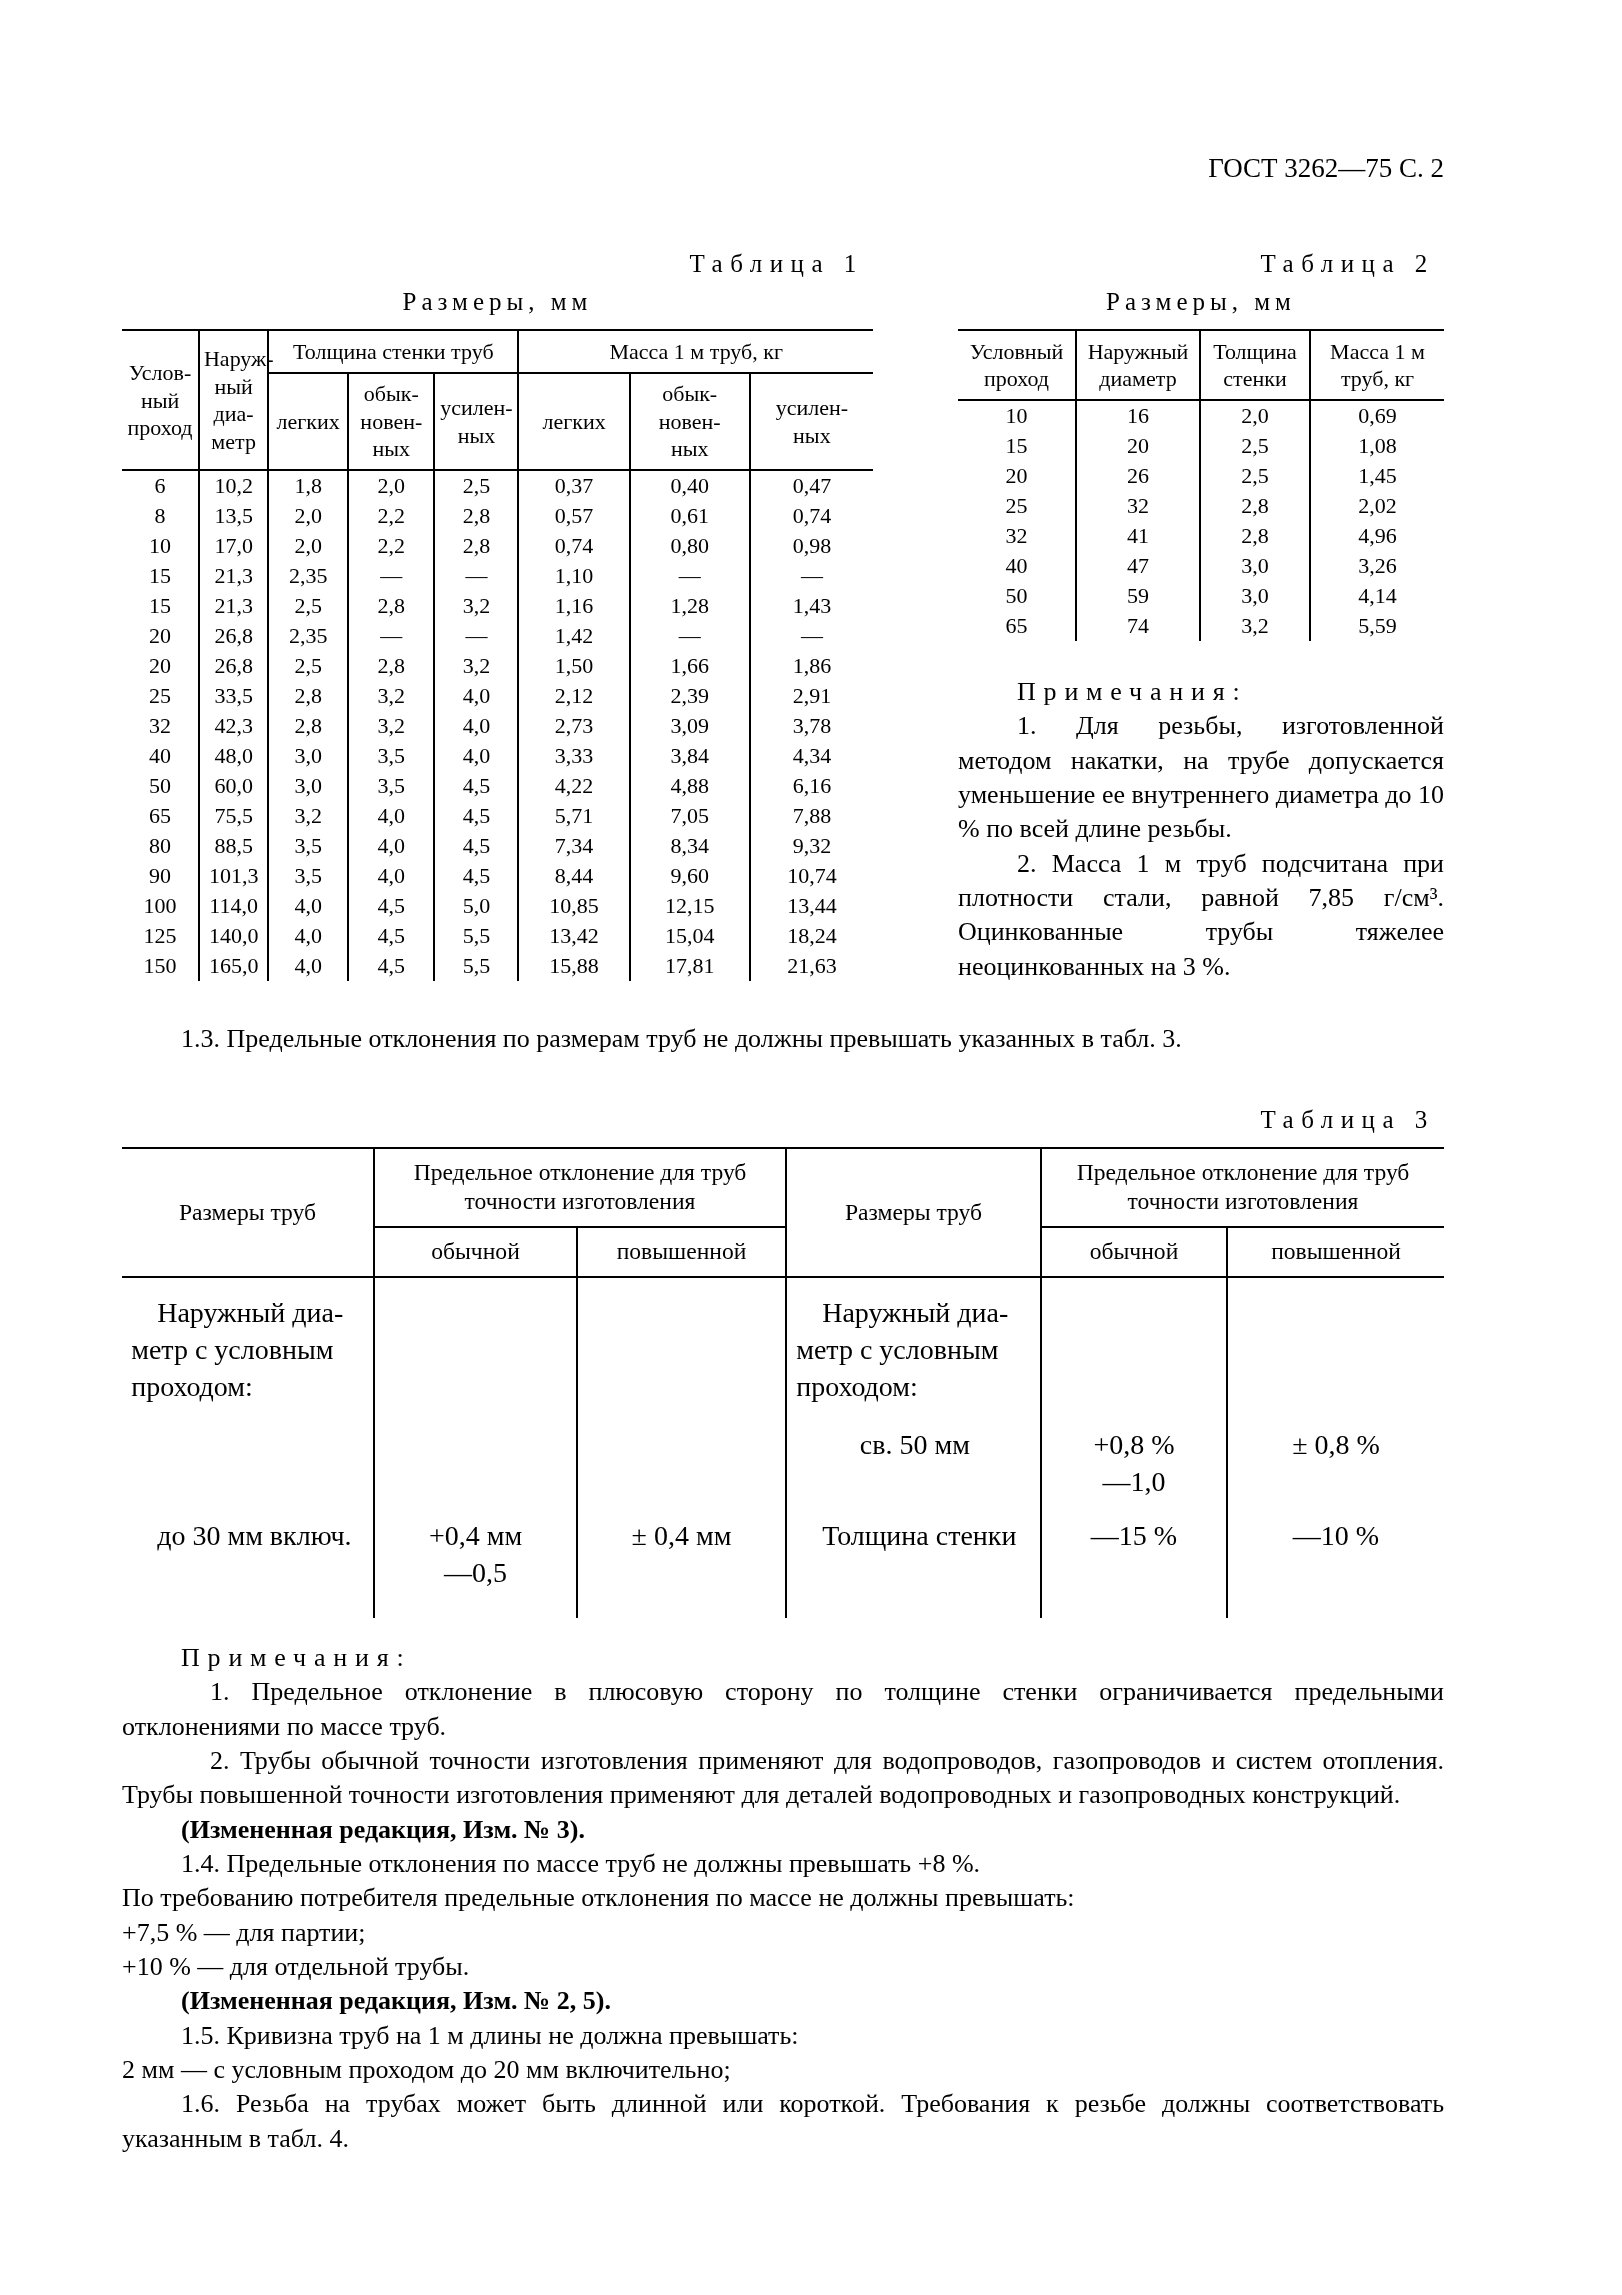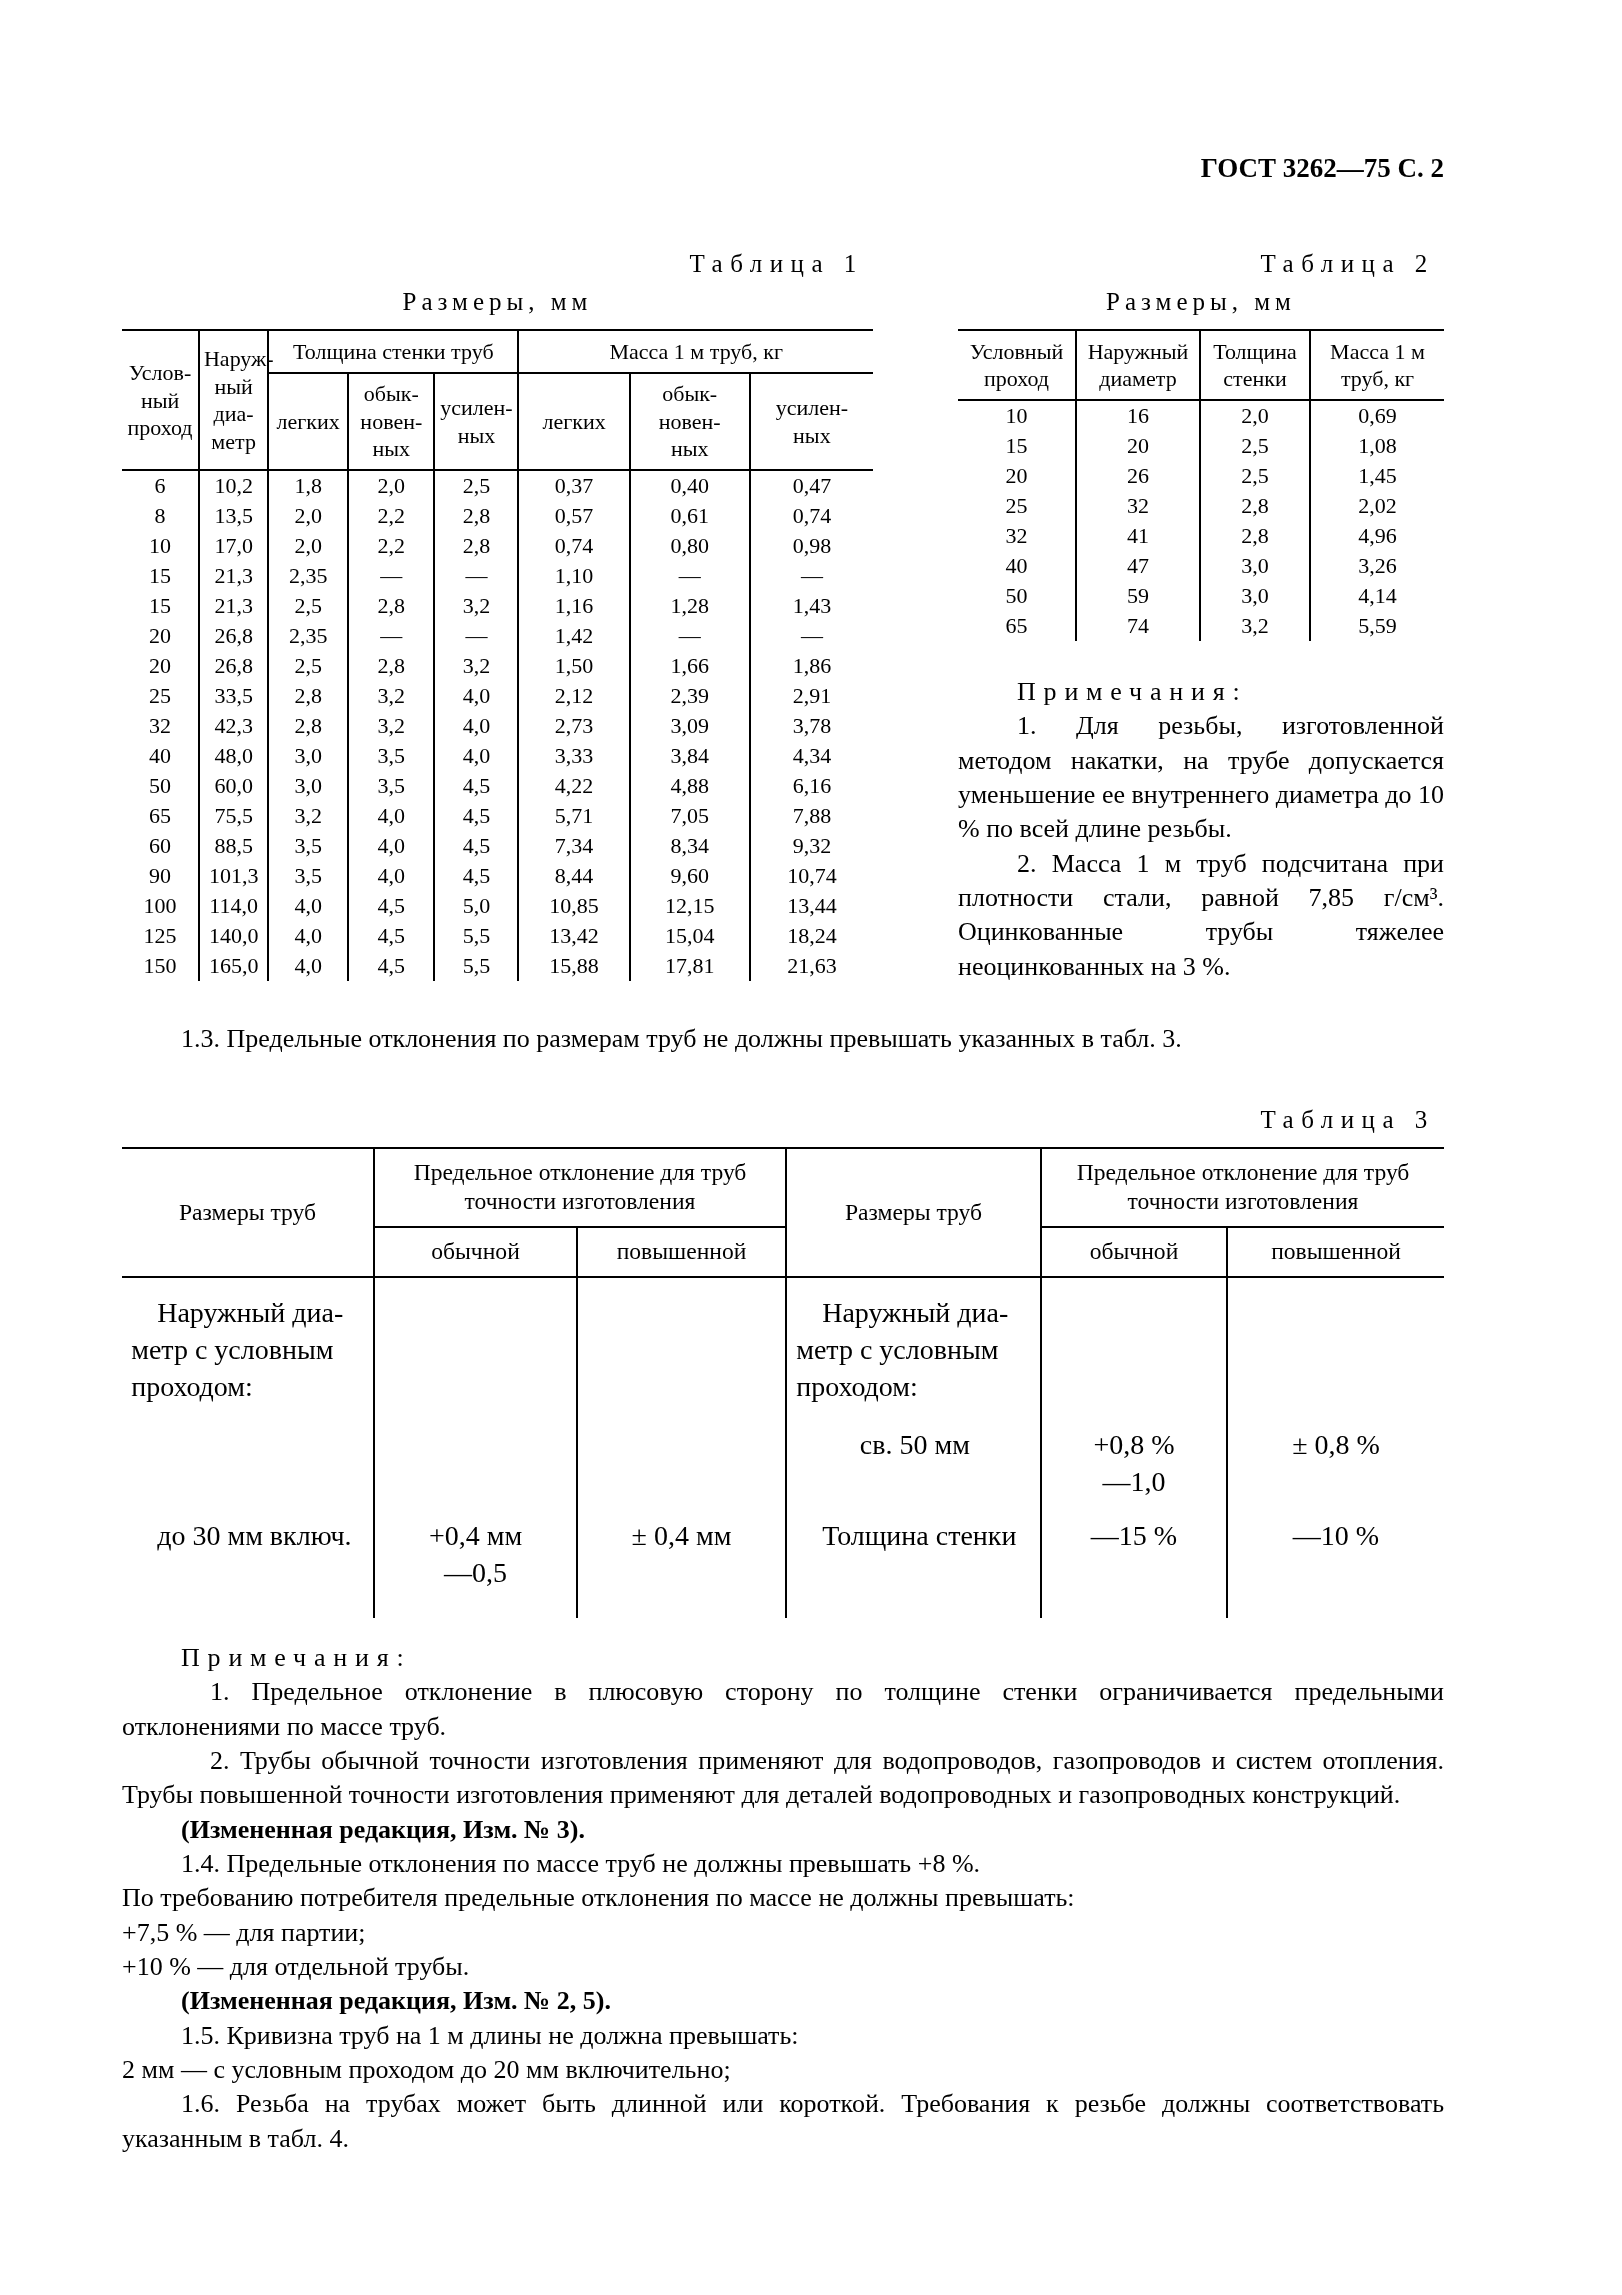--- a/index.html
+++ b/index.html
@@ -11,21 +11,21 @@
     background:#ffffff;
     color:#000000;
     font-family:"Liberation Serif","DejaVu Serif",serif;
     font-size:26px;
     line-height:1.32;
     padding:151px 179px 79px 122px;
     overflow:hidden;
   }
   .page-header {
     text-align:right;
-    font-weight:bold;
+    font-weight:normal;
     font-size:27px;
     margin-bottom:60px;
   }
   .top-section { display:flex; gap:85px; margin-bottom:38px; }
   .col-left  { width:751px; flex:0 0 auto; }
   .col-right { width:486px;  flex:0 0 auto; }
 
   .table-caption {
     text-align:right;
     font-size:25px;
@@ -269,21 +269,21 @@
               <td>65</td>
               <td>75,5</td>
               <td>3,2</td>
               <td>4,0</td>
               <td>4,5</td>
               <td>5,71</td>
               <td>7,05</td>
               <td>7,88</td>
             </tr>
             <tr>
-              <td>60</td>
+              <td>80</td>
               <td>88,5</td>
               <td>3,5</td>
               <td>4,0</td>
               <td>4,5</td>
               <td>7,34</td>
               <td>8,34</td>
               <td>9,32</td>
             </tr>
             <tr>
               <td>90</td>

